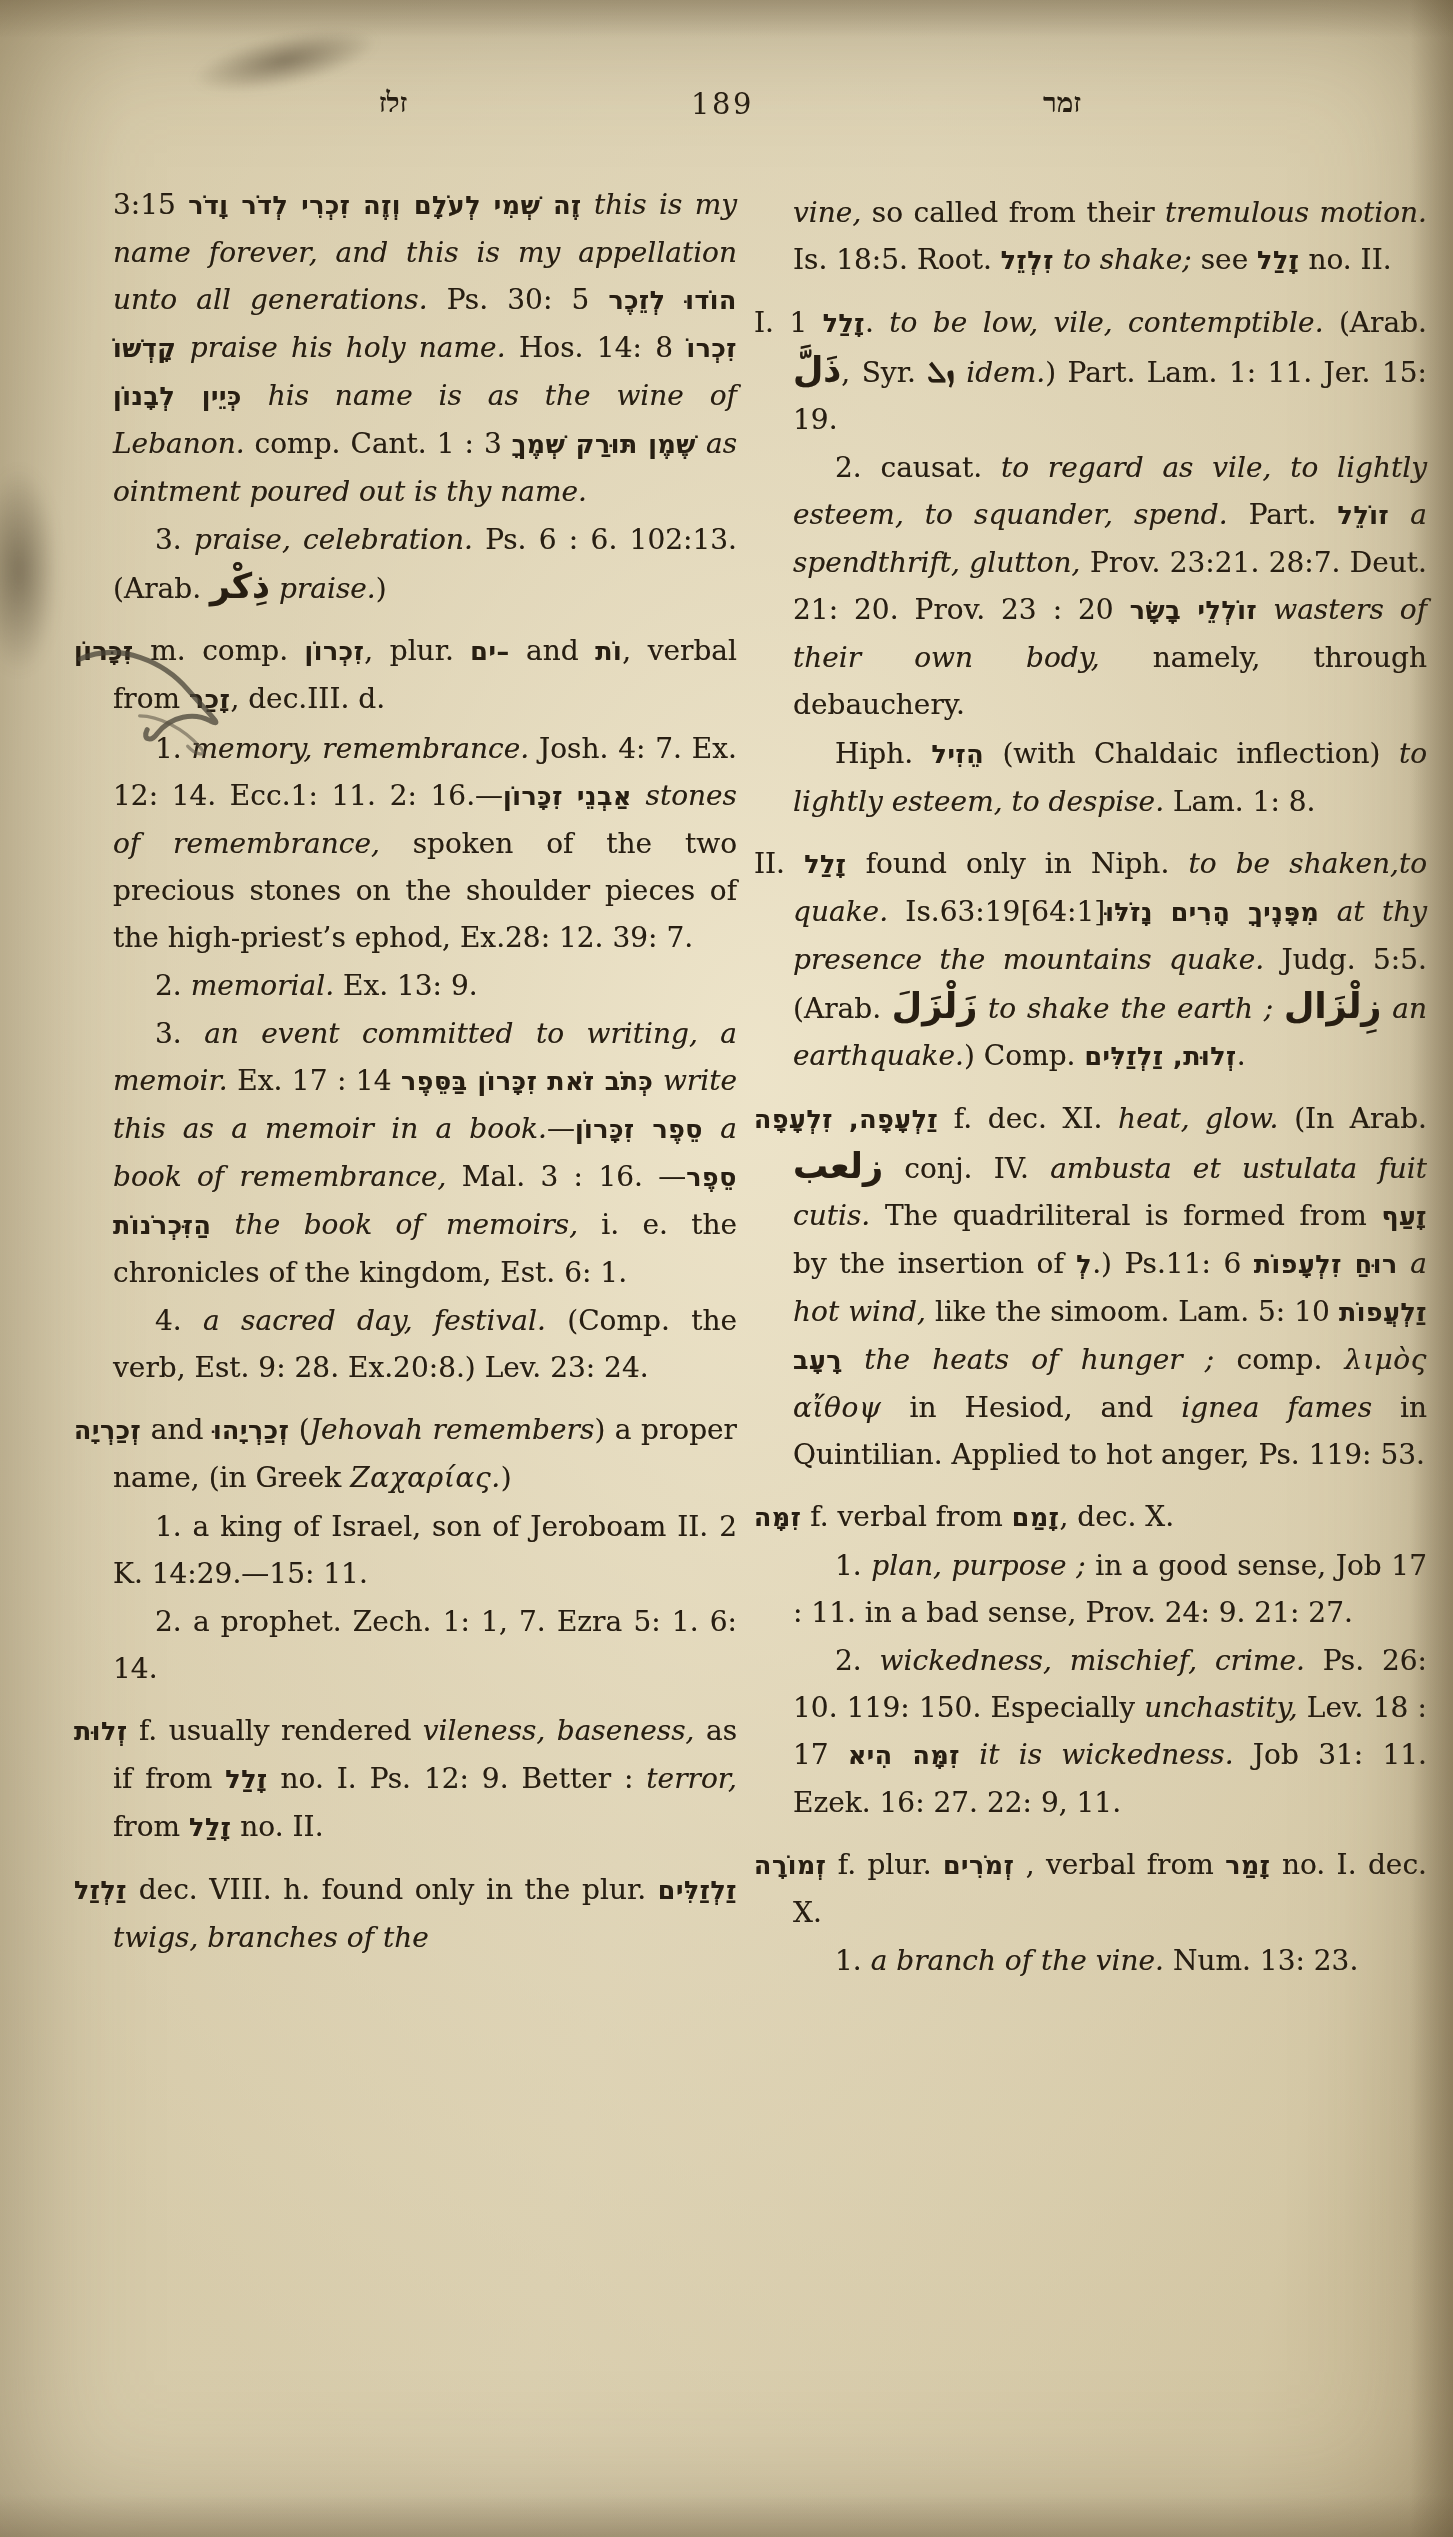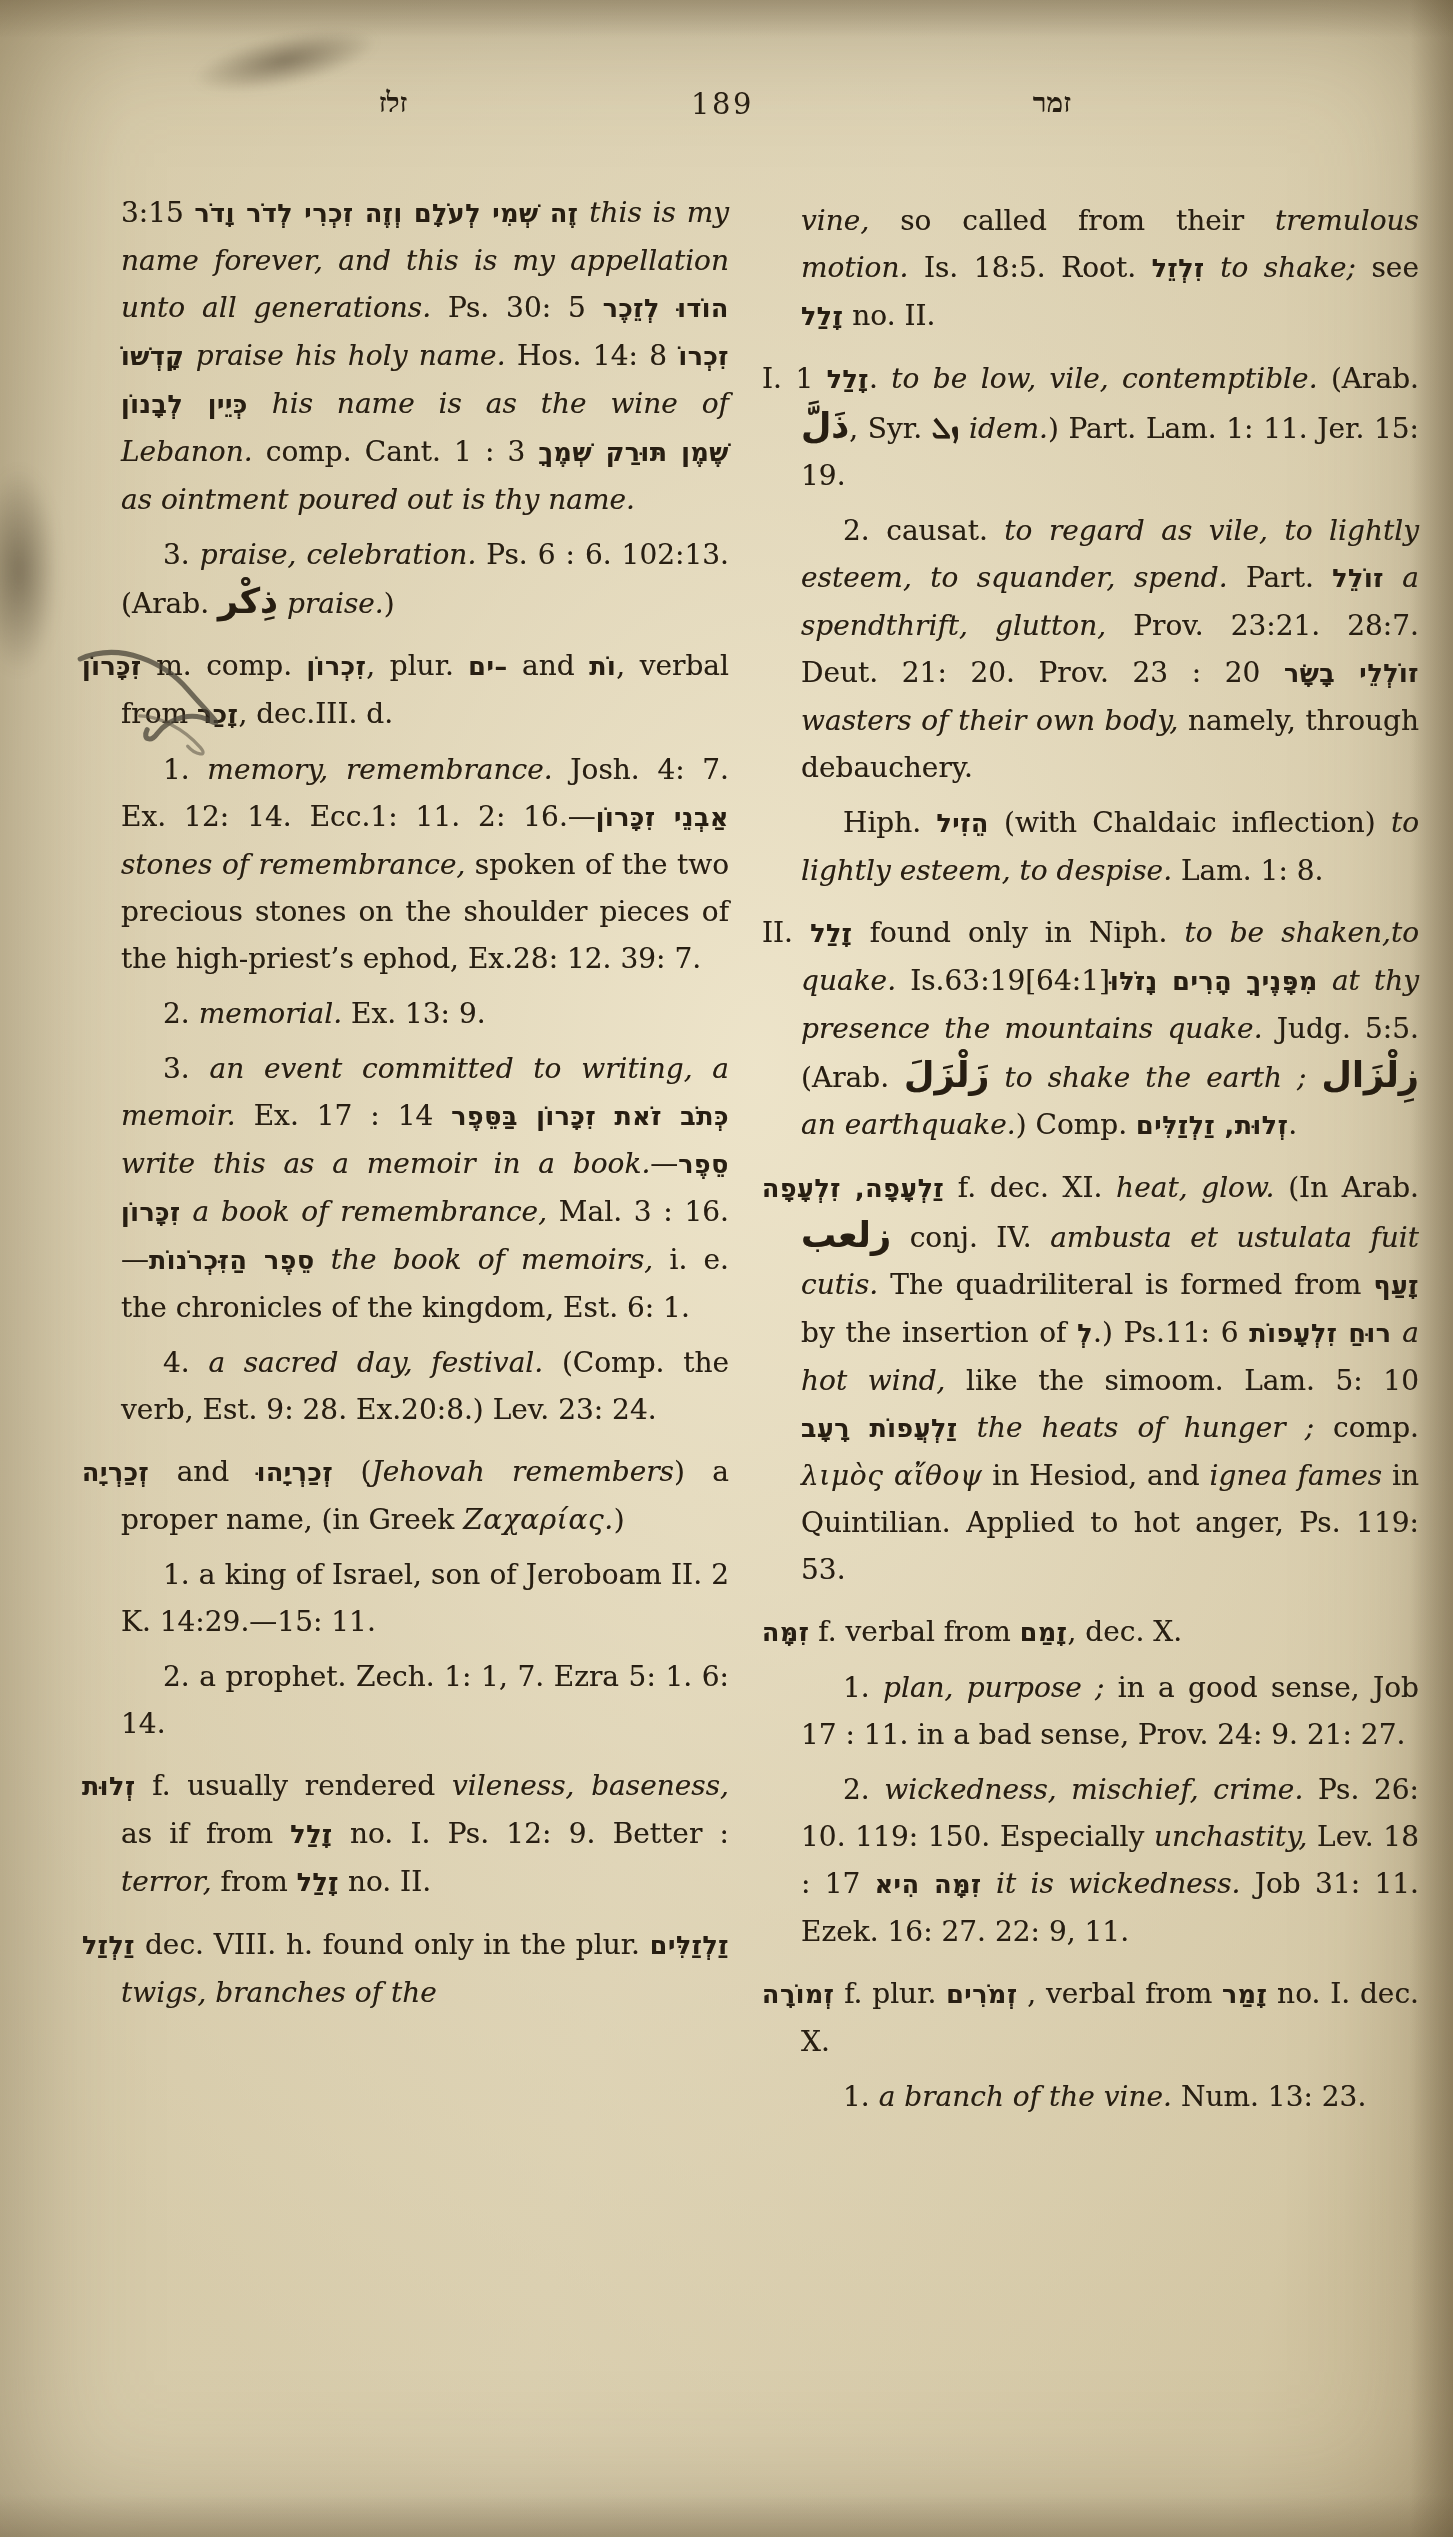--- a/index.html
+++ b/index.html
@@ -23,21 +23,21 @@
   .head-hebrew{font-family:Liberation Serif, serif;font-weight:700;font-size:28px;}
   .page-number{letter-spacing:2.5px;font-size:29px;}
   .col{
     position:absolute;color:#291f12;
     font-size:28px;line-height:47px;
     text-align:justify;
     text-shadow:0 0 0.6px rgba(41,31,18,.45);
   }
   .col-left{left:113px;top:181px;width:624px;}
   .col-right{left:793px;top:189px;width:634px;}
-  .para{margin:8px;padding:0;}
+  .para{margin:0;padding:0;}
   .para.entry{text-indent:-39px;margin-top:15px;}
   .para.sense{text-indent:42px;margin-top:1.3px;}
   .para.cont{text-indent:0;}
   .seg-it{font-style:italic;}
   .seg-rm{font-style:normal;}
   .seg-he{
     font-family:"DejaVu Sans","Liberation Sans",sans-serif;
     font-weight:700;font-size:.90em;font-style:normal;
     letter-spacing:0.6px;
   }
@@ -79,21 +79,21 @@
 </head>
 <body>
 
 <div class="page">
 
   <div class="smudge smudge-header"></div>
   <div class="smudge smudge-left-edge"></div>
 
   <div class="running-head head-hebrew" style="left:336px;width:114px;">זלז</div>
   <div class="running-head page-number" style="left:653px;width:139px;">189</div>
-  <div class="running-head head-hebrew" style="left:957px;width:114px;text-align:right;">זמר</div>
+  <div class="running-head head-hebrew" style="left:1005px;width:114px;">זמר</div>
 
   <div class="col col-left">
       <p class="para cont ink"><span class="seg-rm">3:15 </span><span class="seg-he">זֶה שְׁמִי לְעֹלָם וְזֶה זִכְרִי לְדֹר וָדֹר</span><span class="seg-rm"> </span><span class="seg-it">this is my name forever, and this is my appellation unto all generations.</span><span class="seg-rm"> Ps. 30: 5 </span><span class="seg-he">הוֹדוּ לְזֵכֶר קָדְשׁוֹ</span><span class="seg-rm"> </span><span class="seg-it">praise his holy name.</span><span class="seg-rm"> Hos. 14: 8 </span><span class="seg-he">זִכְרוֹ כְּיֵין לְבָנוֹן</span><span class="seg-rm"> </span><span class="seg-it">his name is as the wine of Lebanon.</span><span class="seg-rm"> comp. Cant. 1 : 3 </span><span class="seg-he">שֶׁמֶן תּוּרַק שְׁמֶךָ</span><span class="seg-rm"> </span><span class="seg-it">as ointment poured out is thy name.</span></p>
       <p class="para sense ink"><span class="seg-rm">3. </span><span class="seg-it">praise, celebration.</span><span class="seg-rm"> Ps. 6 : 6. 102:13. (Arab. </span><span class="seg-ar">ذِكْر</span><span class="seg-rm"> </span><span class="seg-it">praise.</span><span class="seg-rm">)</span></p>
       <p class="para entry ink"><span class="seg-he">זִכָּרוֹן</span><span class="seg-rm"> m. comp. </span><span class="seg-he">זִכְרוֹן</span><span class="seg-rm">, plur. </span><span class="seg-he">ים–</span><span class="seg-rm"> and </span><span class="seg-he">וֹת</span><span class="seg-rm">, verbal from </span><span class="seg-he">זָכַר</span><span class="seg-rm">, dec.III. d.</span></p>
       <p class="para sense ink"><span class="seg-rm">1. </span><span class="seg-it">memory, remembrance.</span><span class="seg-rm"> Josh. 4: 7. Ex. 12: 14. Ecc.1: 11. 2: 16.—</span><span class="seg-he">אַבְנֵי זִכָּרוֹן</span><span class="seg-rm"> </span><span class="seg-it">stones of remembrance,</span><span class="seg-rm"> spoken of the two precious stones on the shoulder pieces of the high-priest’s ephod, Ex.28: 12. 39: 7.</span></p>
       <p class="para sense ink"><span class="seg-rm">2. </span><span class="seg-it">memorial.</span><span class="seg-rm"> Ex. 13: 9.</span></p>
       <p class="para sense ink"><span class="seg-rm">3. </span><span class="seg-it">an event committed to writing, a memoir.</span><span class="seg-rm"> Ex. 17 : 14 </span><span class="seg-he">כְּתֹב זֹאת זִכָּרוֹן בַּסֵּפֶר</span><span class="seg-rm"> </span><span class="seg-it">write this as a memoir in a book.</span><span class="seg-rm">—</span><span class="seg-he">סֵפֶר זִכָּרוֹן</span><span class="seg-rm"> </span><span class="seg-it">a book of remembrance,</span><span class="seg-rm"> Mal. 3 : 16. —</span><span class="seg-he">סֵפֶר הַזִּכְרֹנוֹת</span><span class="seg-rm"> </span><span class="seg-it">the book of memoirs,</span><span class="seg-rm"> i. e. the chronicles of the kingdom, Est. 6: 1.</span></p>
       <p class="para sense ink"><span class="seg-rm">4. </span><span class="seg-it">a sacred day, festival.</span><span class="seg-rm"> (Comp. the verb, Est. 9: 28. Ex.20:8.) Lev. 23: 24.</span></p>
       <p class="para entry ink"><span class="seg-he">זְכַרְיָה</span><span class="seg-rm"> and </span><span class="seg-he">זְכַרְיָהוּ</span><span class="seg-rm"> (</span><span class="seg-it">Jehovah remembers</span><span class="seg-rm">) a proper name, (in Greek </span><span class="seg-gr">Ζαχαρίας.</span><span class="seg-rm">)</span></p>

